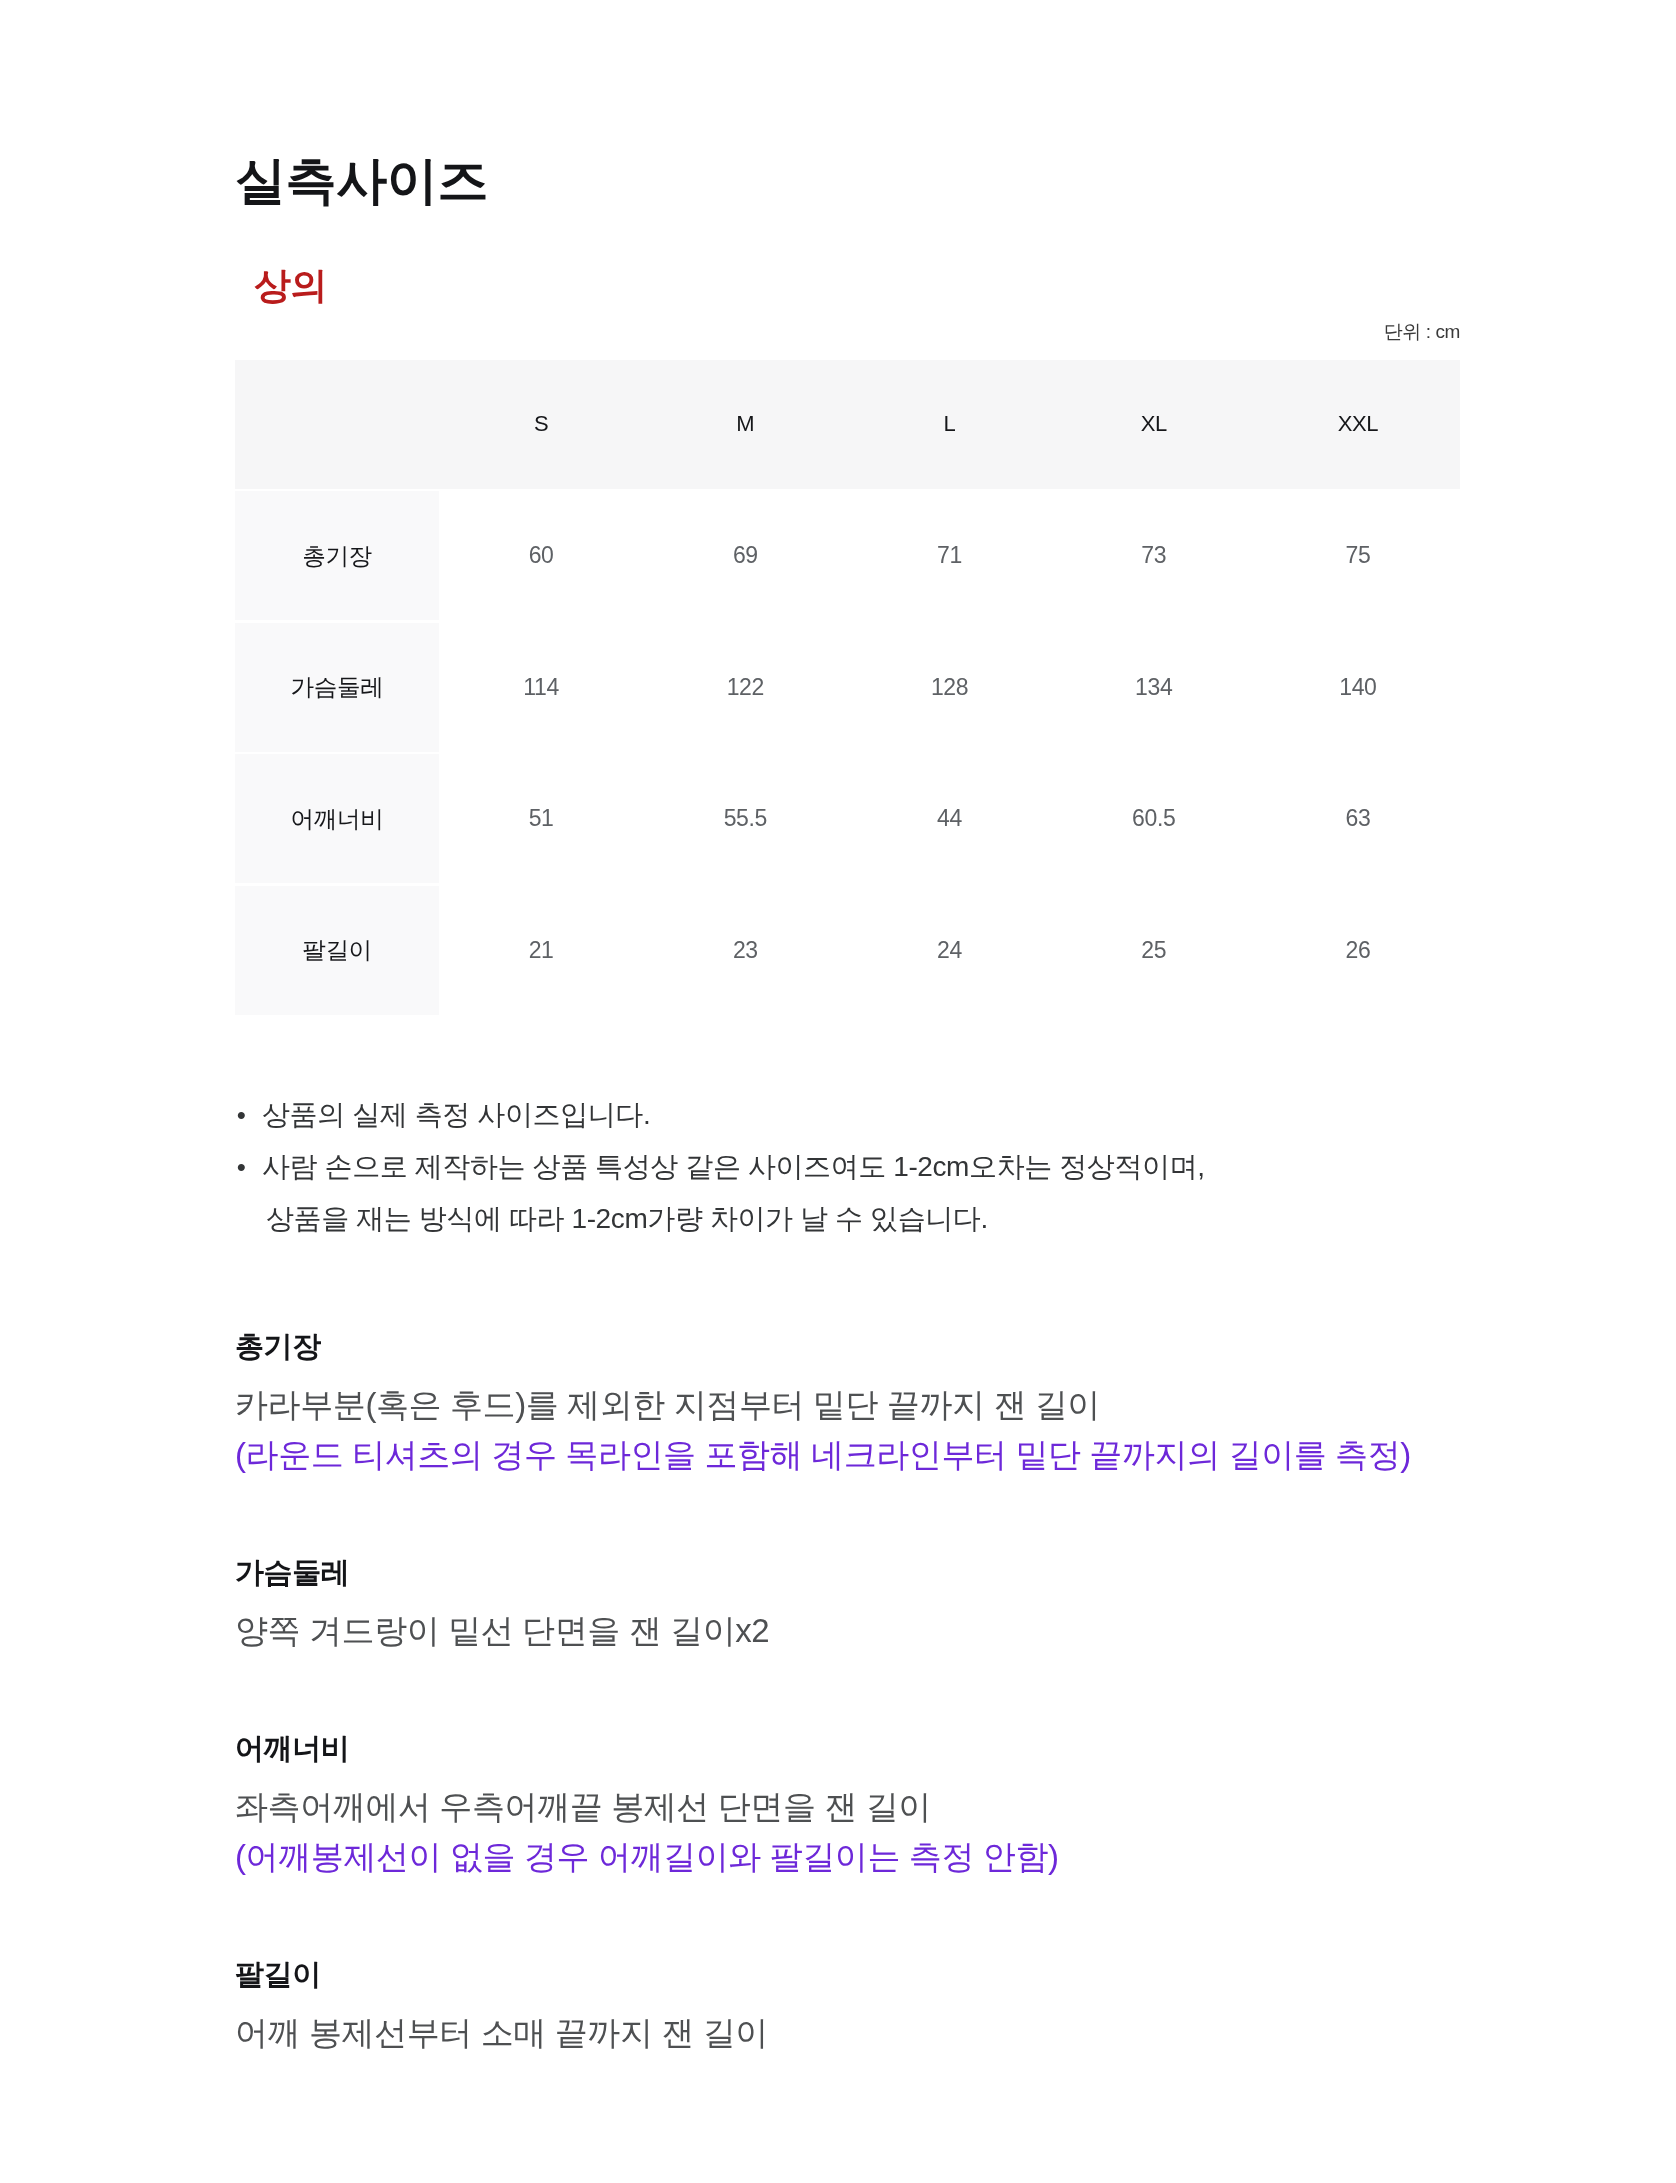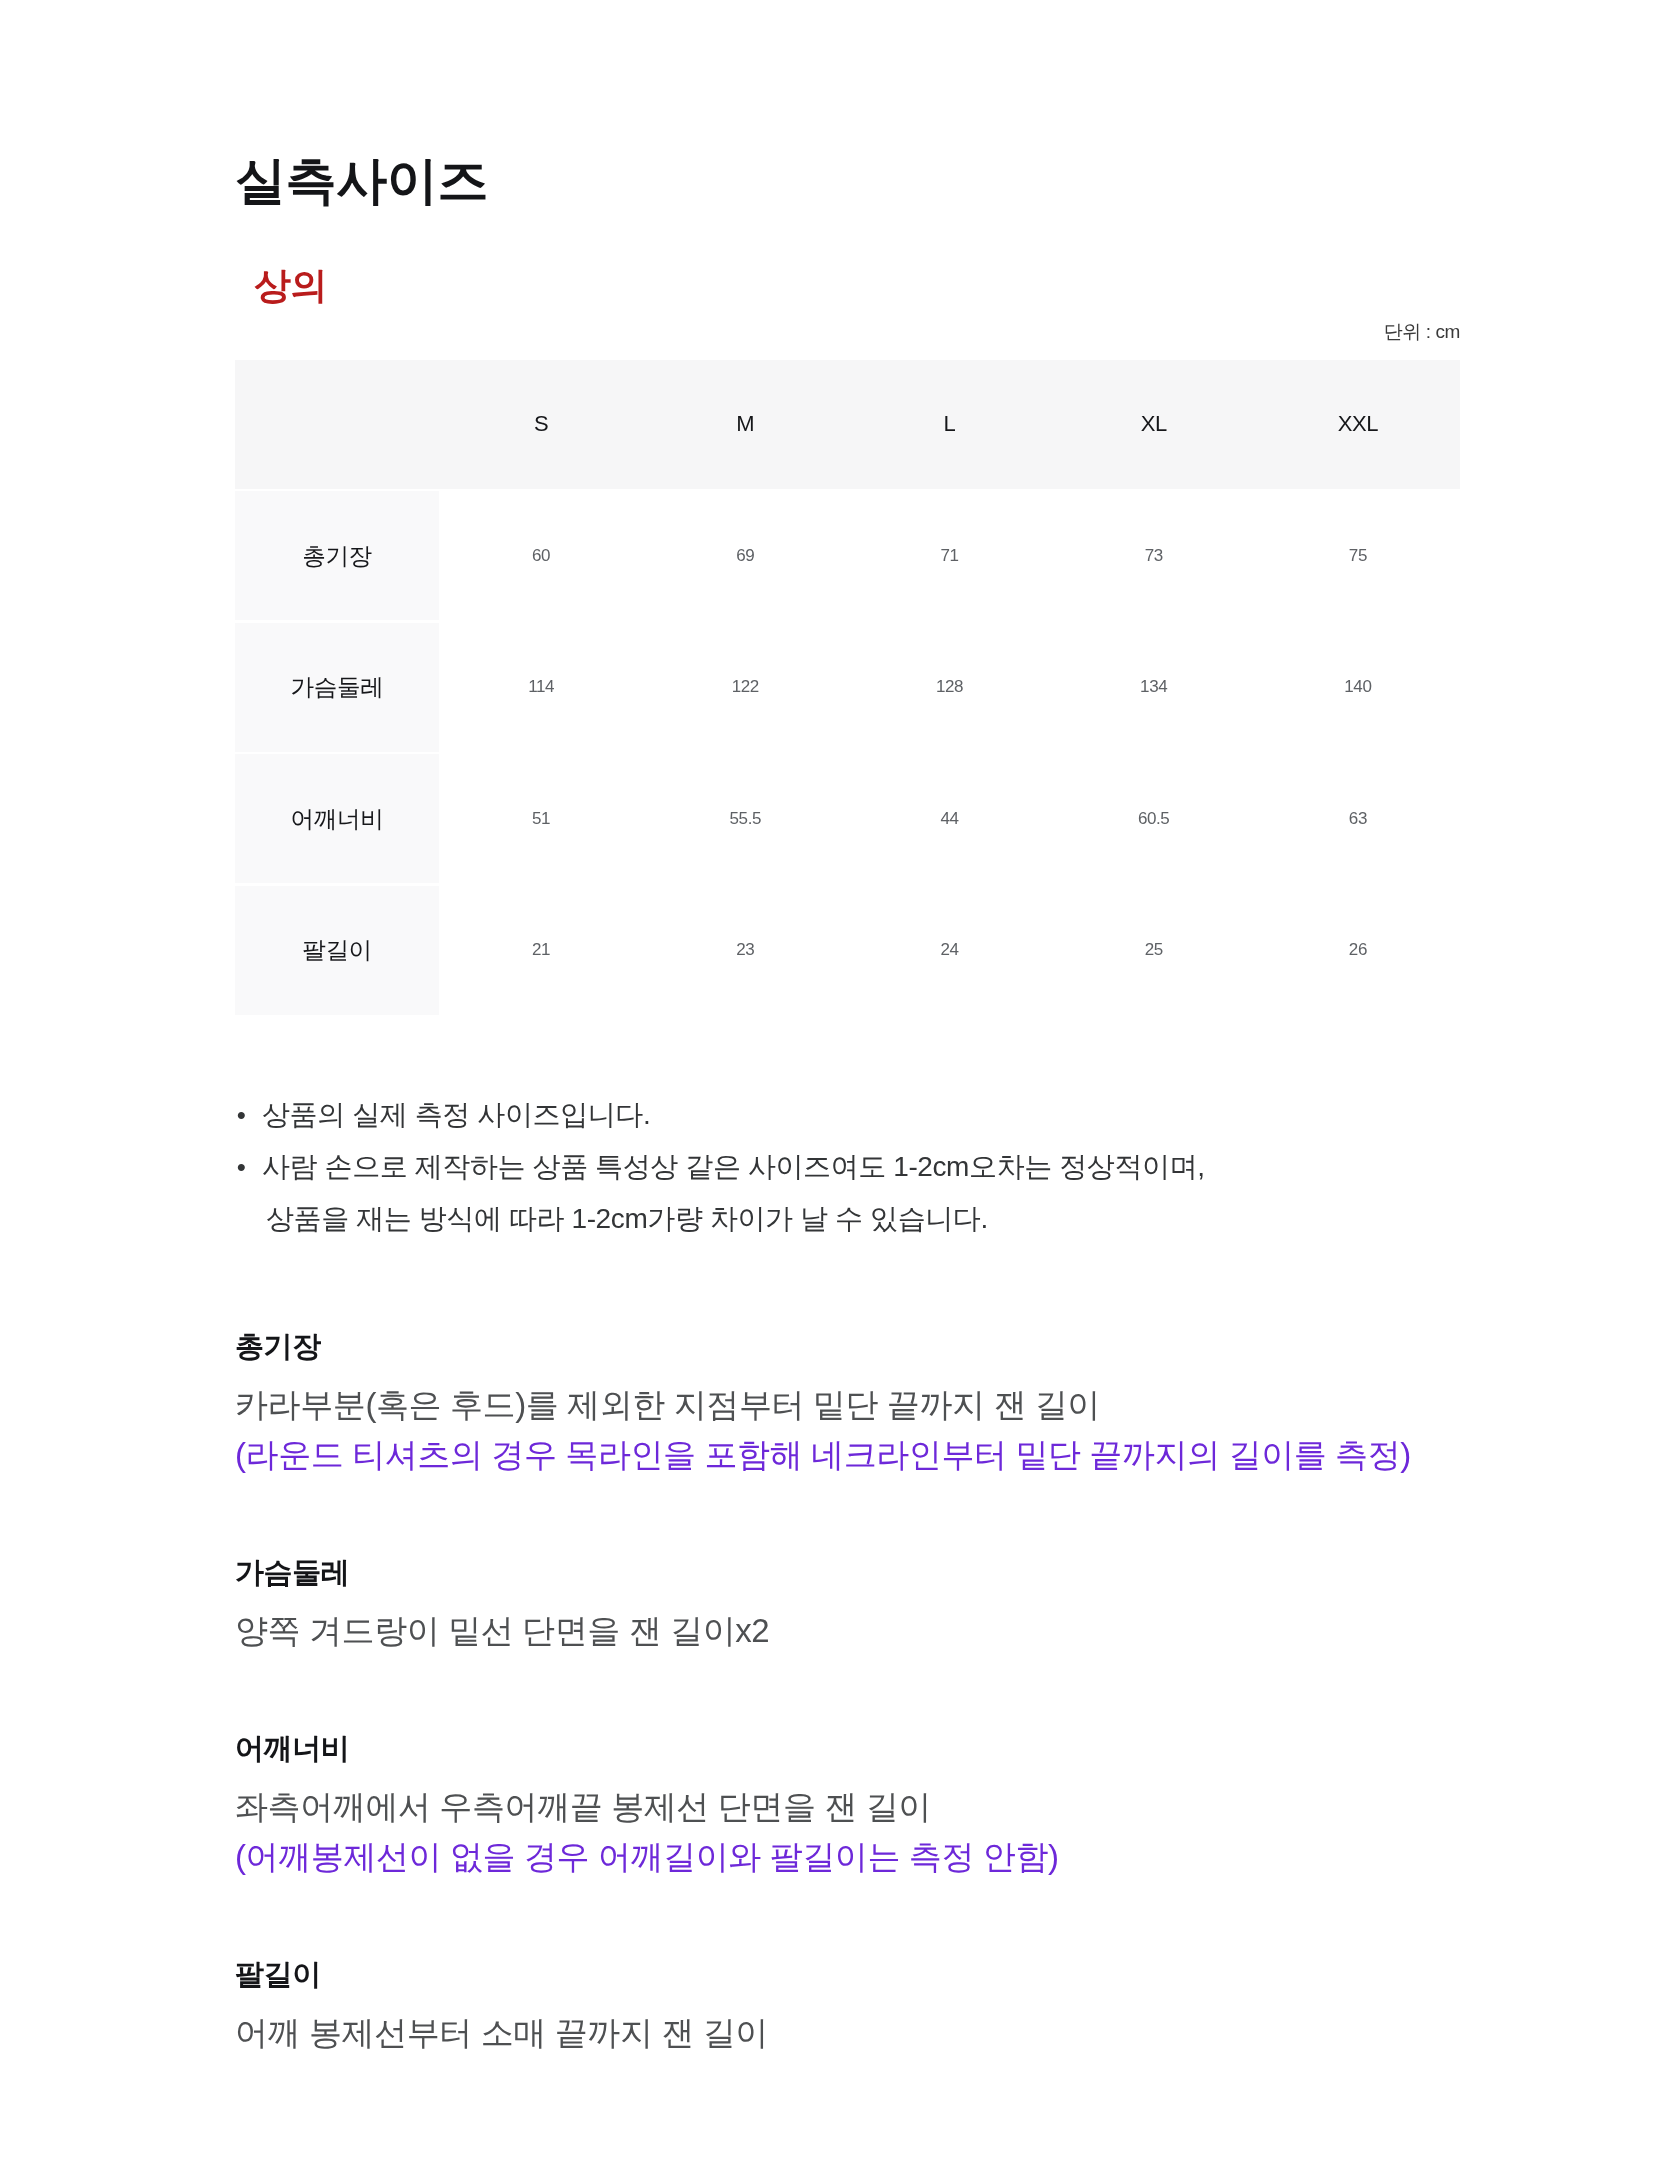--- a/index.html
+++ b/index.html
@@ -12,21 +12,21 @@
 
   .page-title{margin:150px 0 0 0;font-size:51px;font-weight:700;line-height:61px;color:#141518;}
   .page-subtitle{margin:52px 0 0 19px;font-size:37px;font-weight:700;line-height:45px;color:#b91c1c;}
   .unit-label{margin-top:10.5px;text-align:right;font-size:19px;line-height:26px;color:#3a3a3a;font-weight:400;}
 
   .size-table{margin-top:15px;display:flex;flex-direction:column;gap:2.6px;}
   .t-row{display:grid;grid-template-columns:204px 1fr 1fr 1fr 1fr 1fr;height:129px;}
   .t-row .cell{display:flex;align-items:center;justify-content:center;}
   .t-row.header .cell{background:#f6f6f7;font-size:22px;font-weight:500;color:#16171a;}
   .t-row.body .label-cell{background:#f9f9fa;font-size:23.6px;font-weight:500;color:#16171a;}
-  .t-row.body .value-cell{background:#ffffff;font-size:17px;font-weight:400;color:#5e6165;}
+  .t-row.body .value-cell{background:#ffffff;font-size:23px;font-weight:400;color:#5e6165;}
 
   .notes{margin-top:74px;font-size:28px;color:#333537;}
   .note-line{position:relative;line-height:52px;padding-left:27px;}
   .note-line.cont{padding-left:31px;}
   .note-line .bullet{position:absolute;left:1.7px;top:0;font-size:26px;line-height:52px;color:#333537;}
 
   .section{margin-top:72px;}
   .section.first{margin-top:81px;}
   .section-title{margin:0;font-size:29px;font-weight:700;line-height:40px;color:#141518;}
   .section-desc{margin-top:14px;}

